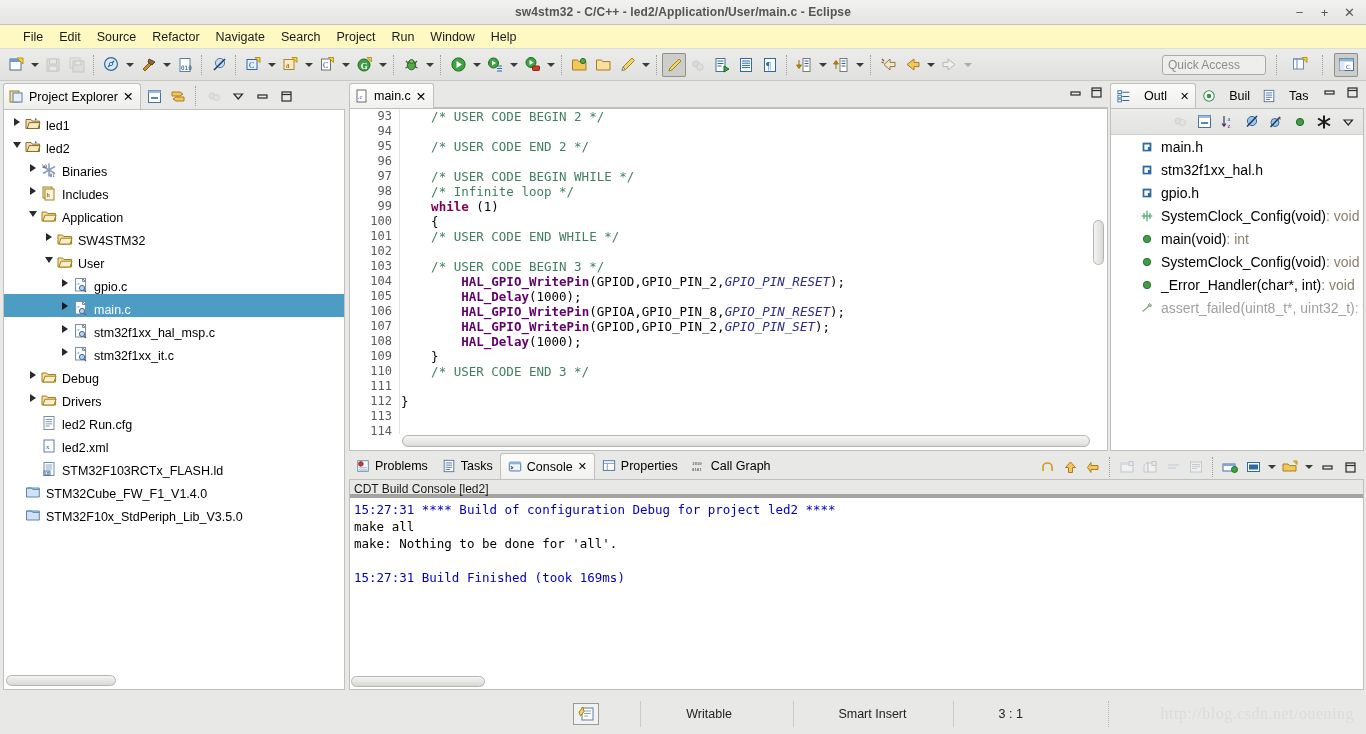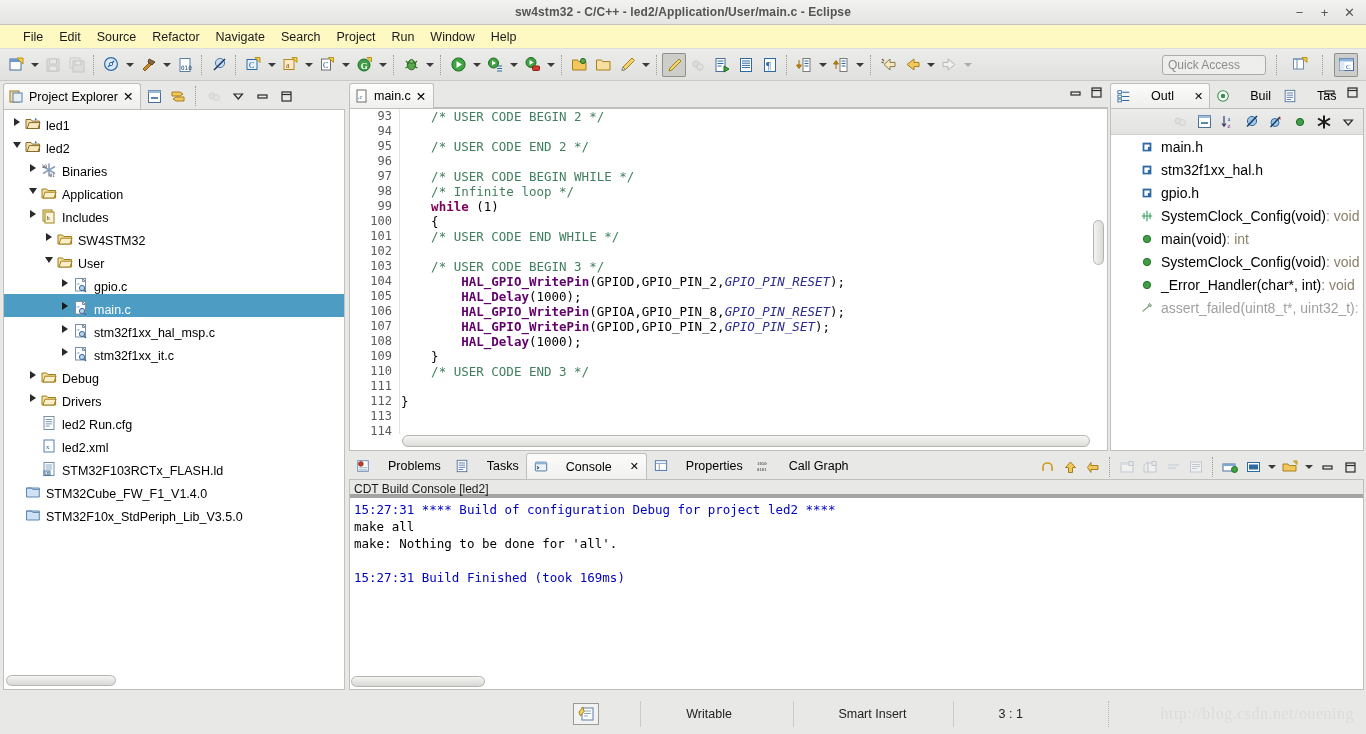--- a/index.html
+++ b/index.html
@@ -121,37 +121,37 @@
   #ed-vscroll{ position:absolute; right:1px; top:1px; bottom:17px; width:15px; background:#fff;}
   #ed-vscroll .thumb{ position:absolute; top:110px; left:2px; width:11px; height:45px; border-radius:6px;
       background:linear-gradient(90deg,#f4f4f2,#d9d9d6); border:1px solid #b3b3b0;}
   #ed-hscroll{ position:absolute; left:52px; right:17px; bottom:1px; height:14px;}
   #ed-hscroll .thumb{ height:12px; width:100%; border-radius:6px;
       background:linear-gradient(#f6f6f4,#dcdcd9); border:1px solid #b5b5b2;}
   
   #outline{ position:absolute; right:2px; top:2px; width:254px; height:368px;}
   #ol-head{ height:25px; display:flex; align-items:flex-end; position:relative;}
   #ol-tabrow{ display:flex; align-items:flex-end;}
-  .ol-tab{ display:flex;align-items:center;gap:20px;height:25px;padding:0 6px;font-size:12.5px;cursor:pointer;}
+  .ol-tab{ display:flex;align-items:center;gap:13px;height:25px;padding:0 6px;font-size:12.5px;cursor:pointer;}
   .ol-tab.active{ background:linear-gradient(#fcfcfb,#eeeeec); border:1px solid #bfbfbc;border-bottom:none;
      border-top-left-radius:3px;border-top-right-radius:3px;}
   #ol-btns{ position:absolute; right:4px; top:3px; display:flex; gap:8px;}
   #ol-body{ position:absolute; top:25px; left:0; right:0; bottom:0; background:#fff;
             border:1px solid #bfbfbc; overflow:hidden;}
   #ol-toolbar{ height:26px; background:linear-gradient(#ececea,#e2e2e0); border-bottom:1px solid #d0d0cd;
                display:flex; align-items:center; justify-content:flex-end; padding-right:4px; gap:2px;}
   .ol-row{ height:23px; display:flex; align-items:center; font-size:14px; padding-left:28px; white-space:nowrap;}
   .ol-ico{ width:16px; height:16px; flex:0 0 16px; display:flex;align-items:center;justify-content:center; margin-right:6px;}
   .ret{ color:#8a7f6a;}
   .ol-row.faded{ color:#a0a0a0;}
   .ol-row.faded .ret{color:#b5b5b5;}
   
   #console{ position:absolute; left:349px; right:2px; top:372px; bottom:4px;}
   #co-head{ height:26px; display:flex; align-items:flex-end; position:relative;}
-  .co-tab{ display:flex;align-items:center;gap:18px;height:26px;padding:0 7px;font-size:12.5px;cursor:pointer;}
+  .co-tab{ display:flex;align-items:center;gap:5px;height:26px;padding:0 7px;font-size:12.5px;cursor:pointer;}
   .co-tab.active{ background:linear-gradient(#fcfcfb,#f0f0ee); border:1px solid #bfbfbc;border-bottom:none;
      border-top-left-radius:3px;border-top-right-radius:3px;}
   #co-btns{ position:absolute; right:3px; top:2px; display:flex; align-items:center; gap:1px;}
   #co-body{ position:absolute; top:26px; left:0; right:0; bottom:0; background:#fff;
             border:1px solid #bfbfbc; overflow:hidden;}
   #co-sub{ height:18px; background:#e8e8e6; font-size:12px; padding:2px 0 0 4px; color:#1a1a1a;
            border-bottom:4px solid #a3a3a3;}
   #co-text{ padding:3px 0 0 4px; }
   .coline{ height:17px; line-height:17px; font-family:"DejaVu Sans Mono", monospace; font-size:12.5px; white-space:pre;}
   .blue{ color:#0000c0;}
@@ -503,39 +503,39 @@
             <span class="ticon">
               <svg width="16" height="16" viewBox="0 0 16 16">
                 <path d="M8 1.5 v13 M2 4.5 L14 11.5 M14 4.5 L2 11.5" stroke="#8a9fbb" stroke-width="1.6"></path>
                 <text x="0.5" y="6" font-size="4.6" fill="#334" font-family="monospace">10</text>
                 <text x="8.5" y="15" font-size="4.6" fill="#334" font-family="monospace">01</text>
               </svg>
             </span>
             <span>Binaries</span>
           </div>
           <div class="tree-row" style="padding-left: 22px;">
-            <span class="twisty open"></span>
-            <span class="ticon">
-              <svg width="16" height="16" viewBox="0 0 16 16">
-                <path d="M1 13 V4 h4.6 l1.2 1.5 H14.6 v7.5 z" fill="#f7dfa0" stroke="#a0801c"></path>
-                <path d="M2 13 L4 7.2 H15 l-2 5.8 z" fill="#fcefcc" stroke="#a0801c"></path>
-              </svg>
-            </span>
-            <span>Application</span>
-          </div>
-          <div class="tree-row" style="padding-left: 22px;">
             <span class="twisty closed"></span>
             <span class="ticon">
               <svg width="16" height="16" viewBox="0 0 16 16">
                 <rect x="2" y="2" width="9" height="11" fill="#f7e9c0" stroke="#a08418"></rect>
                 <rect x="4" y="4" width="9" height="11" fill="#fbf3dc" stroke="#a08418"></rect>
                 <text x="5.6" y="12" font-size="6.5" fill="#5a4a10" font-family="serif">h</text>
               </svg>
             </span>
             <span>Includes</span>
+          </div>
+          <div class="tree-row" style="padding-left: 22px;">
+            <span class="twisty open"></span>
+            <span class="ticon">
+              <svg width="16" height="16" viewBox="0 0 16 16">
+                <path d="M1 13 V4 h4.6 l1.2 1.5 H14.6 v7.5 z" fill="#f7dfa0" stroke="#a0801c"></path>
+                <path d="M2 13 L4 7.2 H15 l-2 5.8 z" fill="#fcefcc" stroke="#a0801c"></path>
+              </svg>
+            </span>
+            <span>Application</span>
           </div>
           <div class="tree-row" style="padding-left: 38px;">
             <span class="twisty closed"></span>
             <span class="ticon">
               <svg width="16" height="16" viewBox="0 0 16 16">
                 <path d="M1 13 V4 h4.6 l1.2 1.5 H14.6 v7.5 z" fill="#f7dfa0" stroke="#a0801c"></path>
                 <path d="M2 13 L4 7.2 H15 l-2 5.8 z" fill="#fcefcc" stroke="#a0801c"></path>
               </svg>
             </span>
             <span>SW4STM32</span>

